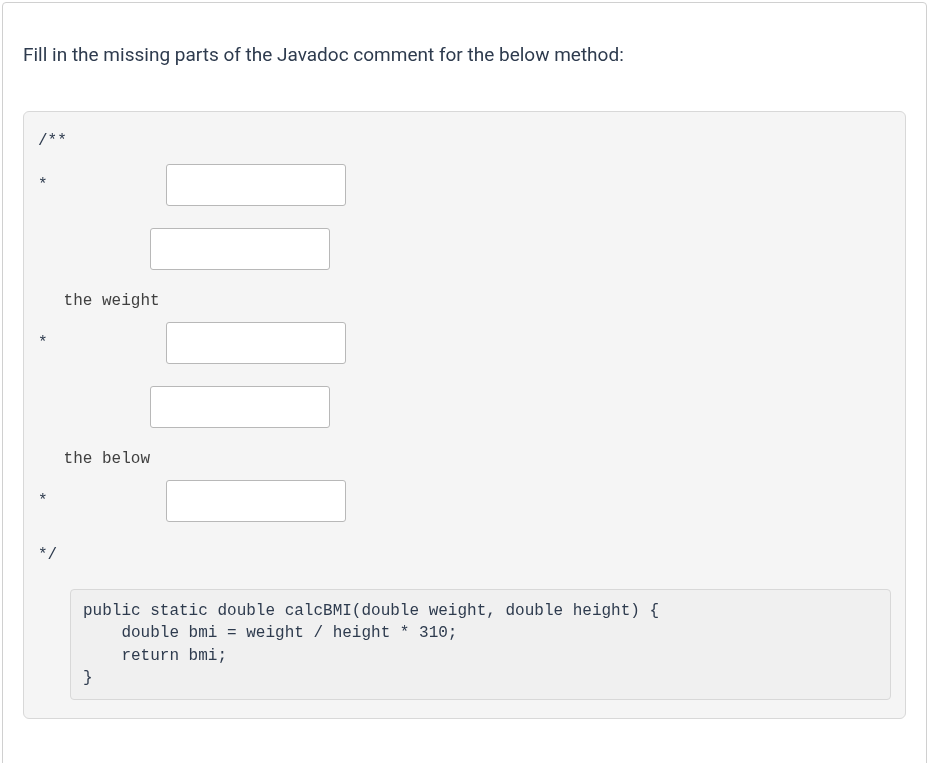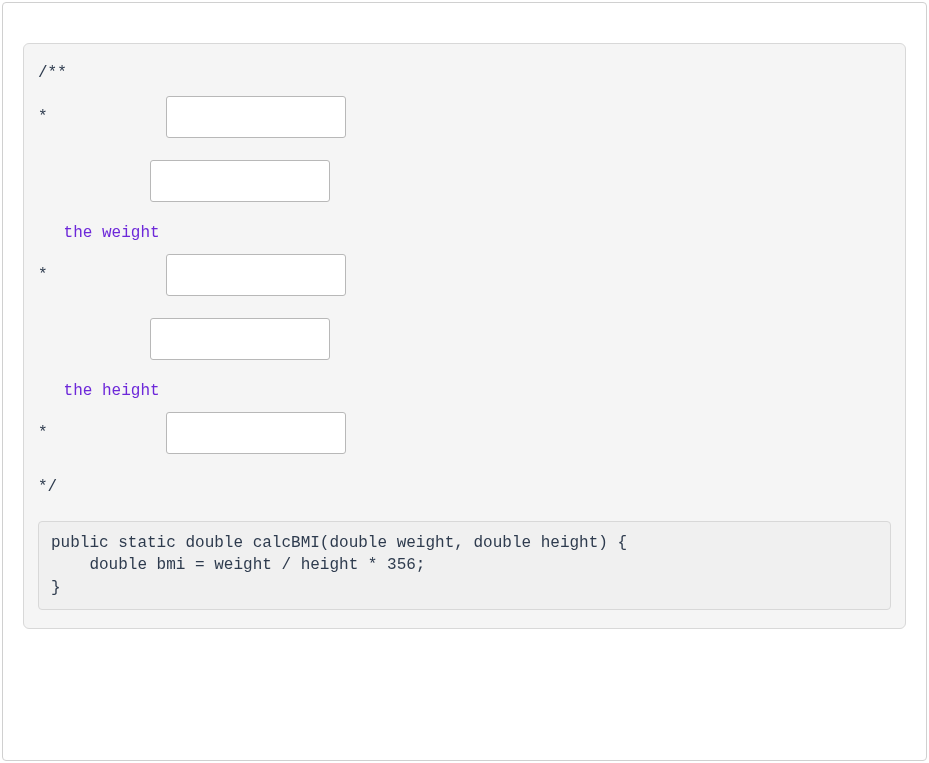--- a/index.html
+++ b/index.html
@@ -60,48 +60,50 @@
     }
     .spacer-small {
       height: 12px;
     }
     .method-block {
       background: #f0f0f0;
       border: 1px solid #d8d8d8;
       border-radius: 4px;
       padding: 10px 12px;
       margin-top: 22px;
+      margin-left: 32px;
     }
     .method-line {
       font-family: "Courier New", Courier, monospace;
       font-size: 16px;
       color: #2e3b4e;
       white-space: pre;
       line-height: 1.4;
     }
     .leading-star {
       width: 128px;
       display: inline-block;
       font-family: "Courier New", Courier, monospace;
       font-size: 16px;
       color: #2e3b4e;
       white-space: pre;
     }
     .label-indent {
       font-family: "Courier New", Courier, monospace;
       font-size: 16px;
-      color: #6d28d9;
+      color: #404040;
       white-space: pre;
       margin-left: 16px;
     }
   </style>
 </head>
 <body>
 
 <div class="outer-container">
+  <div class="question-title">Fill in the missing parts of the Javadoc comment for the below method:</div>
 
   <div class="code-panel">
     <div class="code-line">/**</div>
 
     <div class="spacer-small"></div>
 
     <div class="row">
       <span class="leading-star">*</span>
       <input type="text" class="input-box" value="" style="">
     </div>
@@ -124,32 +126,33 @@
     </div>
 
     <div class="spacer-small"></div>
 
     <div class="row row-indent">
       <input type="text" class="input-box" value="" style="">
     </div>
 
     <div class="spacer-small"></div>
 
-    <div class="label-indent"> the height</div>
+    <div class="label-indent"> the below</div>
 
     <div class="spacer-small"></div>
 
     <div class="row">
       <span class="leading-star">*</span>
       <input type="text" class="input-box" value="" style="">
     </div>
 
     <div class="spacer-small"></div>
 
     <div class="code-line">*/</div>
 
     <div class="method-block">
       <div class="method-line">public static double calcBMI(double weight, double height) {</div>
-      <div class="method-line">    double bmi = weight / height * 356;</div>
+      <div class="method-line">    double bmi = weight / height * 310;</div>
+      <div class="method-line">    return bmi;</div>
       <div class="method-line">}</div>
     </div>
   </div>
 </div>
 
 </body></html>

